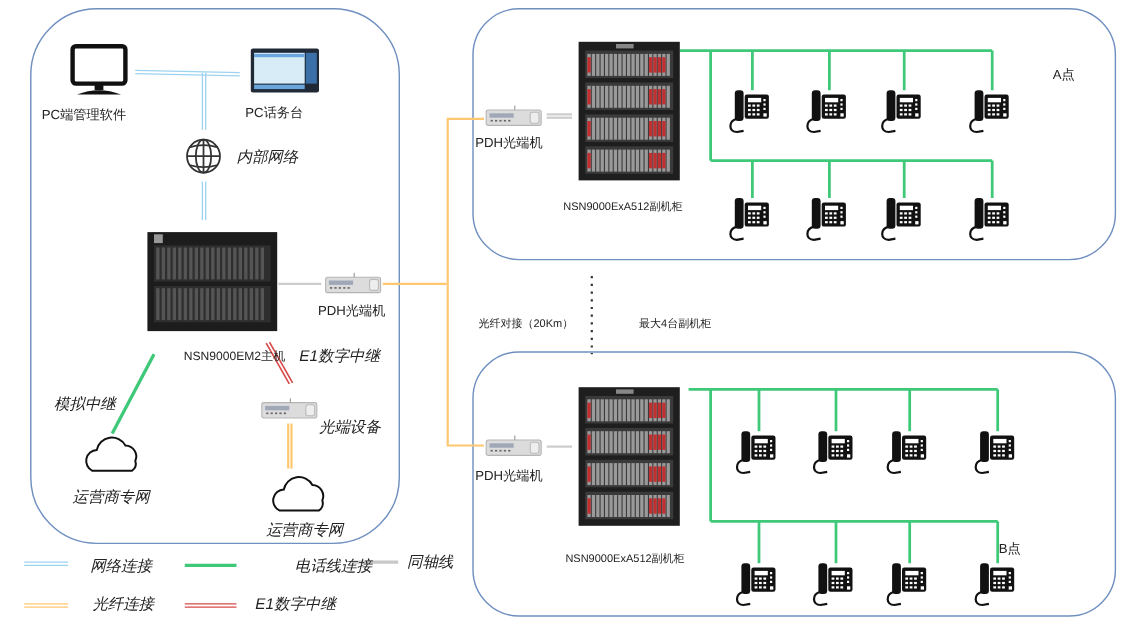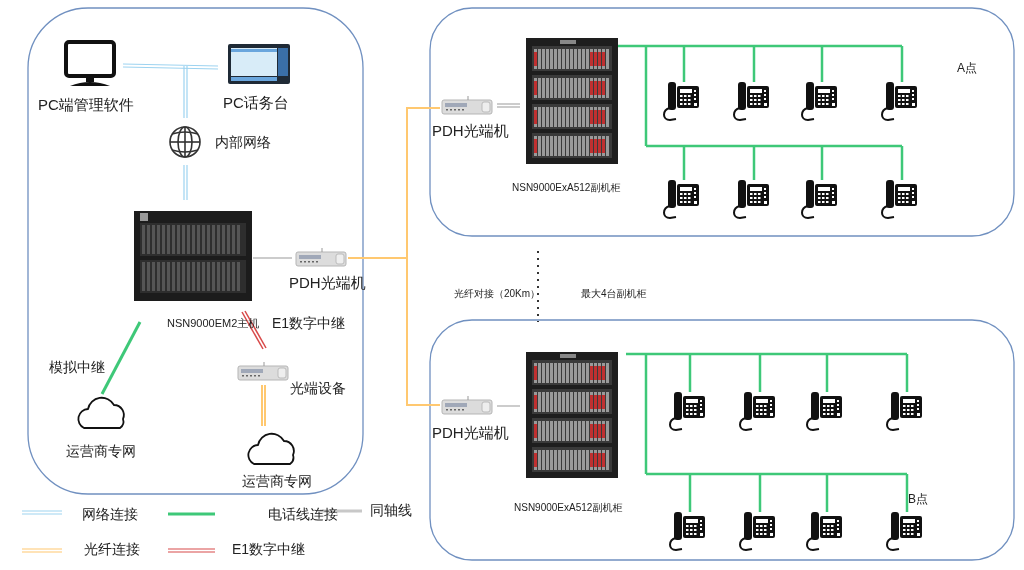--- a/index.html
+++ b/index.html
@@ -1,20 +1,20 @@
 <!DOCTYPE html>
 <html><head>
 <meta charset="utf-8">
 <style>
   html,body{margin:0;padding:0;background:#ffffff;}
   body{width:1024px;height:570px;position:relative;overflow:hidden;font-family:"Liberation Sans","DejaVu Sans",sans-serif;color:#222;}
   #canvas{position:absolute;left:0;top:0;width:1024px;height:570px;}
   .lbl{position:absolute;white-space:nowrap;color:#222;}
-  .lg{font-size:15px;}
-  .md{font-size:14px;}
+  .lg{font-size:12px;}
+  .md{font-size:14px;font-style:italic;}
   .sm{font-size:11px;padding-left:17px;}
   .xs{font-size:10px;}
 </style>
 </head>
 <body>
 
 <svg id="canvas" viewBox="0 0 1024 570" xmlns="http://www.w3.org/2000/svg">
   <defs>
     <g id="phone">
       <rect x="6" y="0" width="8" height="28" rx="3" fill="#111"></rect>
@@ -286,21 +286,21 @@
 <div class="lbl lg" style="left:223px;top:94px;">PC话务台</div>
 <div class="lbl md" style="left:215px;top:134px;">内部网络</div>
 <div class="lbl sm" style="left:150px;top:316px;">NSN9000EM2主机</div>
 <div class="lbl lg" style="left:289px;top:274px;">PDH光端机</div>
 <div class="lbl md" style="left:272px;top:315px;">E1数字中继</div>
 <div class="lbl md" style="left:49px;top:335px;margin-top:24px;">模拟中继</div>
 <div class="lbl md" style="left:290px;top:380px;">光端设备</div>
 <div class="lbl md" style="left:66px;top:443px;">运营商专网</div>
 <div class="lbl md" style="left:242px;top:473px;">运营商专网</div>
 
-<div class="lbl xs" style="left:454px;top:287px;">光纤对接（20Km）</div>
+<div class="lbl xs" style="left:435px;top:287px;">光纤对接（20Km）</div>
 <div class="lbl xs" style="left:581px;top:287px;">最大4台副机柜</div>
 
 <div class="lbl lg" style="left:432px;top:122px;">PDH光端机</div>
 <div class="lbl xs" style="left:512px;top:181px;">NSN9000ExA512副机柜</div>
 <div class="lbl xs" style="left:909px;top:60px;font-size:12px;margin-left:48px;">A点</div>
 
 <div class="lbl lg" style="left:432px;top:424px;">PDH光端机</div>
 <div class="lbl xs" style="left:514px;top:501px;">NSN9000ExA512副机柜</div>
 <div class="lbl xs" style="left:908px;top:491px;font-size:12px;">B点</div>
 

